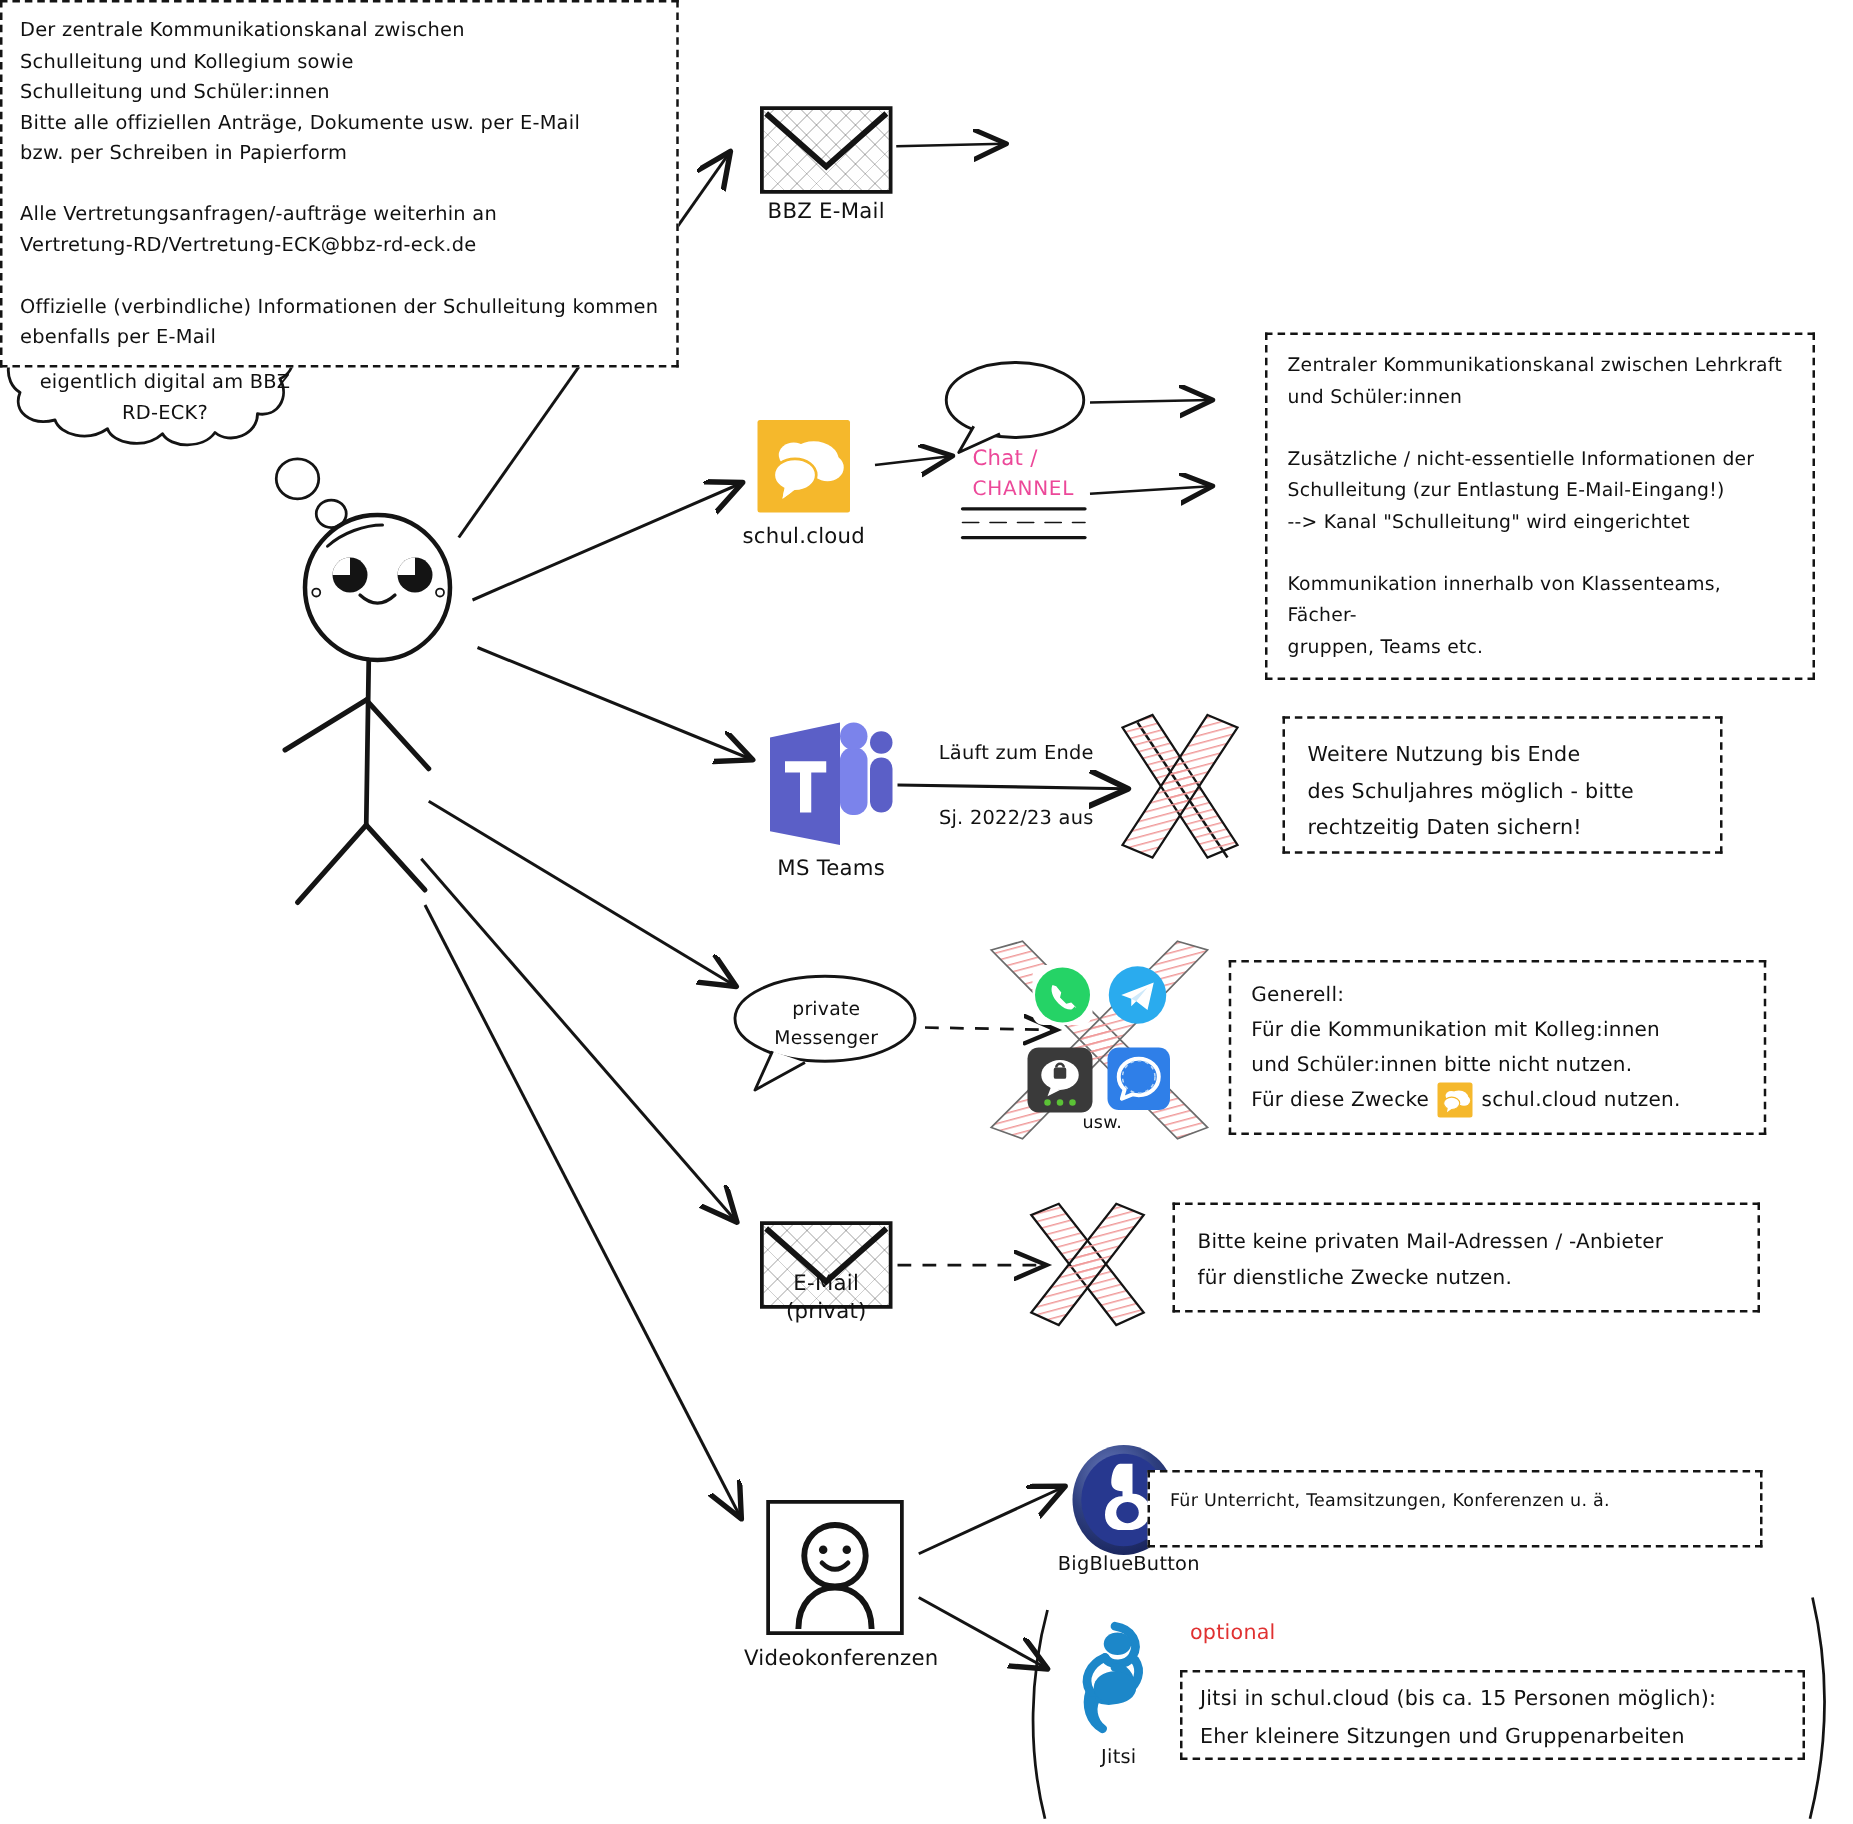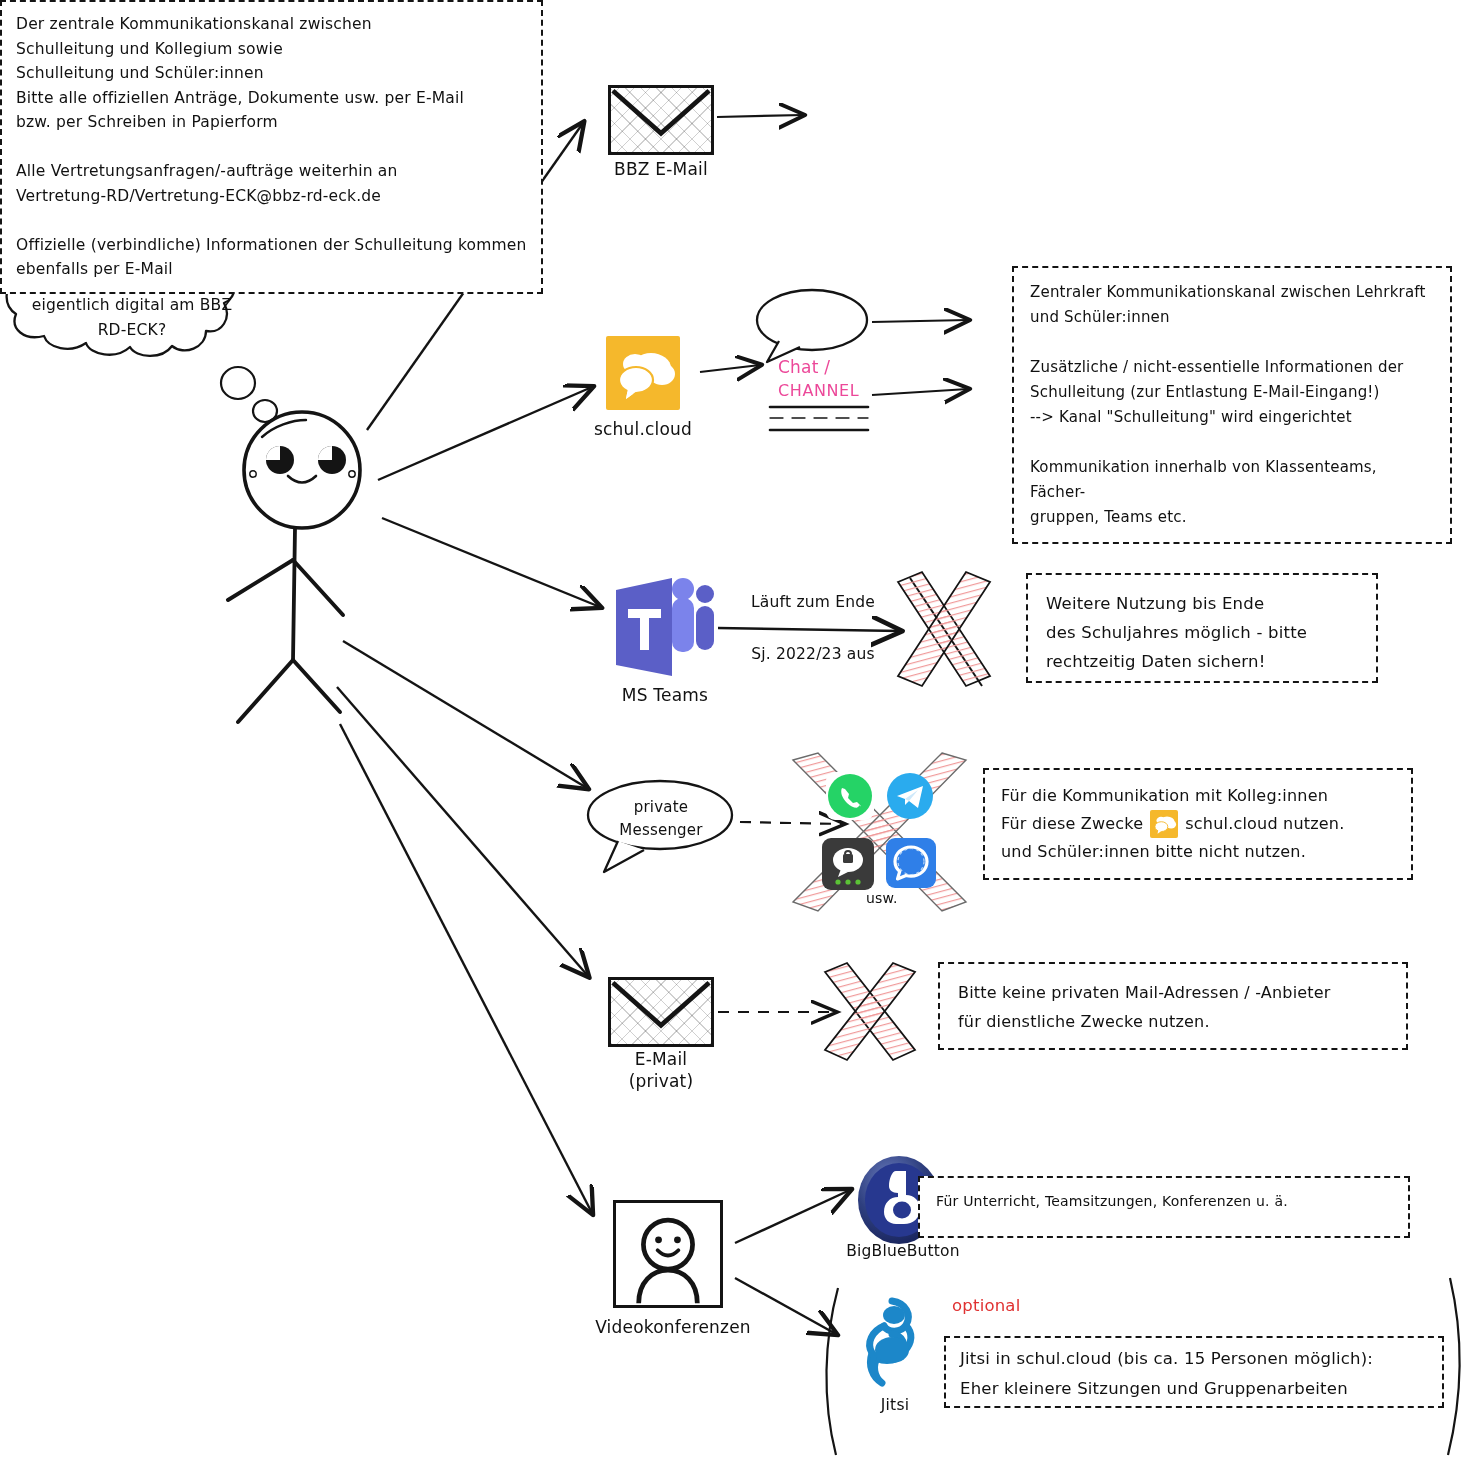--- a/index.html
+++ b/index.html
@@ -296,46 +296,47 @@
     <div class="msg-app" style="left:66px;top:66px;width:50px;height:50px;background:#2f7fe8;">
       <svg viewBox="0 0 50 50" style="display:block">
         <path d="M25,9 C16,9 9,15.5 9,23.5 C9,27.5 10.8,31 13.7,33.5 L11.5,41 L20,37.5 C21.6,37.9 23.3,38.1 25,38.1 C34,38.1 41,31.6 41,23.5 C41,15.5 34,9 25,9 Z" fill="none" stroke="#ffffff" stroke-width="3.2" stroke-linejoin="round"></path>
         <circle cx="25" cy="23.5" r="13" fill="none" stroke="#bcd9f7" stroke-width="1.2" stroke-dasharray="3 3"></circle>
       </svg>
     </div>
     <div class="usw hand" style="left:46px;top:118px;">usw.</div>
   </div>
 
   <div class="note hand n4" style="white-space:normal;">
+    <div>Generell:</div>
     <div>Für die Kommunikation mit Kolleg:innen</div>
+    <div>und Schüler:innen bitte nicht nutzen.</div>
     <div style="display:flex;align-items:center;gap:7px;">
       <span>Für diese Zwecke</span>
       <span class="sc-icon" style="position:relative;display:inline-block;width:28px;height:28px;vertical-align:middle;">
         <svg viewBox="0 0 74 74" style="position:absolute;inset:0;">
           <g fill="#ffffff">
             <ellipse cx="45" cy="32" rx="20" ry="15"></ellipse>
             <ellipse cx="29" cy="28" rx="12" ry="10"></ellipse>
             <ellipse cx="56" cy="38" rx="13" ry="11"></ellipse>
           </g>
           <ellipse cx="30" cy="44" rx="17" ry="13" fill="#ffffff" stroke="#f5b82c" stroke-width="2.4"></ellipse>
           <path d="M22,52 L20,63 L31,55 Z" fill="#ffffff"></path>
         </svg>
       </span>
       <span>schul.cloud nutzen.</span>
     </div>
-    <div>und Schüler:innen bitte nicht nutzen.</div>
   </div>
 
   <div class="envelope" style="left:608px;top:977px;width:106px;height:70px;">
     <div class="mesh"></div>
     <svg viewBox="0 0 106 70" preserveAspectRatio="none">
       <path d="M2,3 L53,48 L104,3" fill="none" stroke="#141414" stroke-width="5"></path>
     </svg>
   </div>
-  <div class="caption hand" style="left:581px;top:1048px;width:160px;">E-Mail
+  <div class="caption hand" style="left:581px;top:1016px;width:160px;">E-Mail
 (privat)</div>
   <div class="note hand n5">Bitte keine privaten Mail-Adressen / -Anbieter
 für dienstliche Zwecke nutzen.</div>
 
   <div class="cam-box" style="left:613px;top:1200px;width:110px;height:108px;">
     <svg viewBox="0 0 110 108">
       <circle cx="55" cy="44" r="26" fill="none" stroke="#141414" stroke-width="5"></circle>
       <circle cx="45" cy="39" r="3.6" fill="#141414"></circle>
       <circle cx="65" cy="39" r="3.6" fill="#141414"></circle>
       <path d="M44,50 Q55,61 66,50" fill="none" stroke="#141414" stroke-width="4" stroke-linecap="round"></path>

